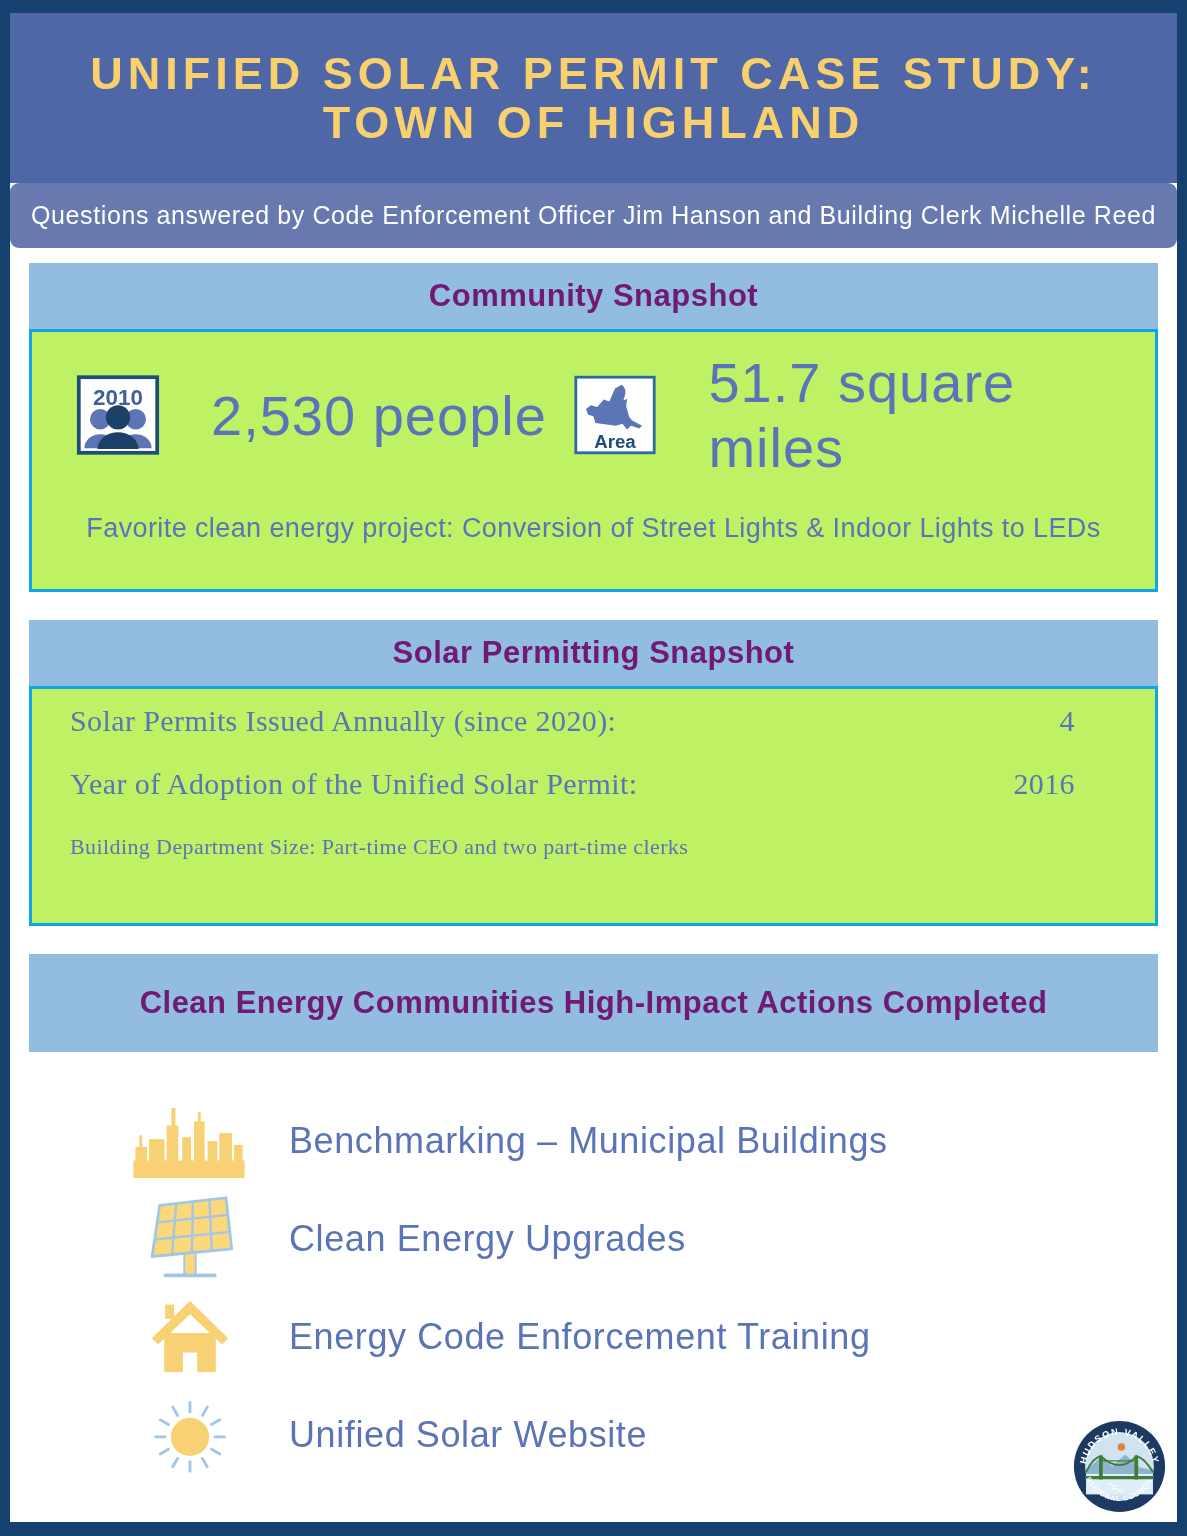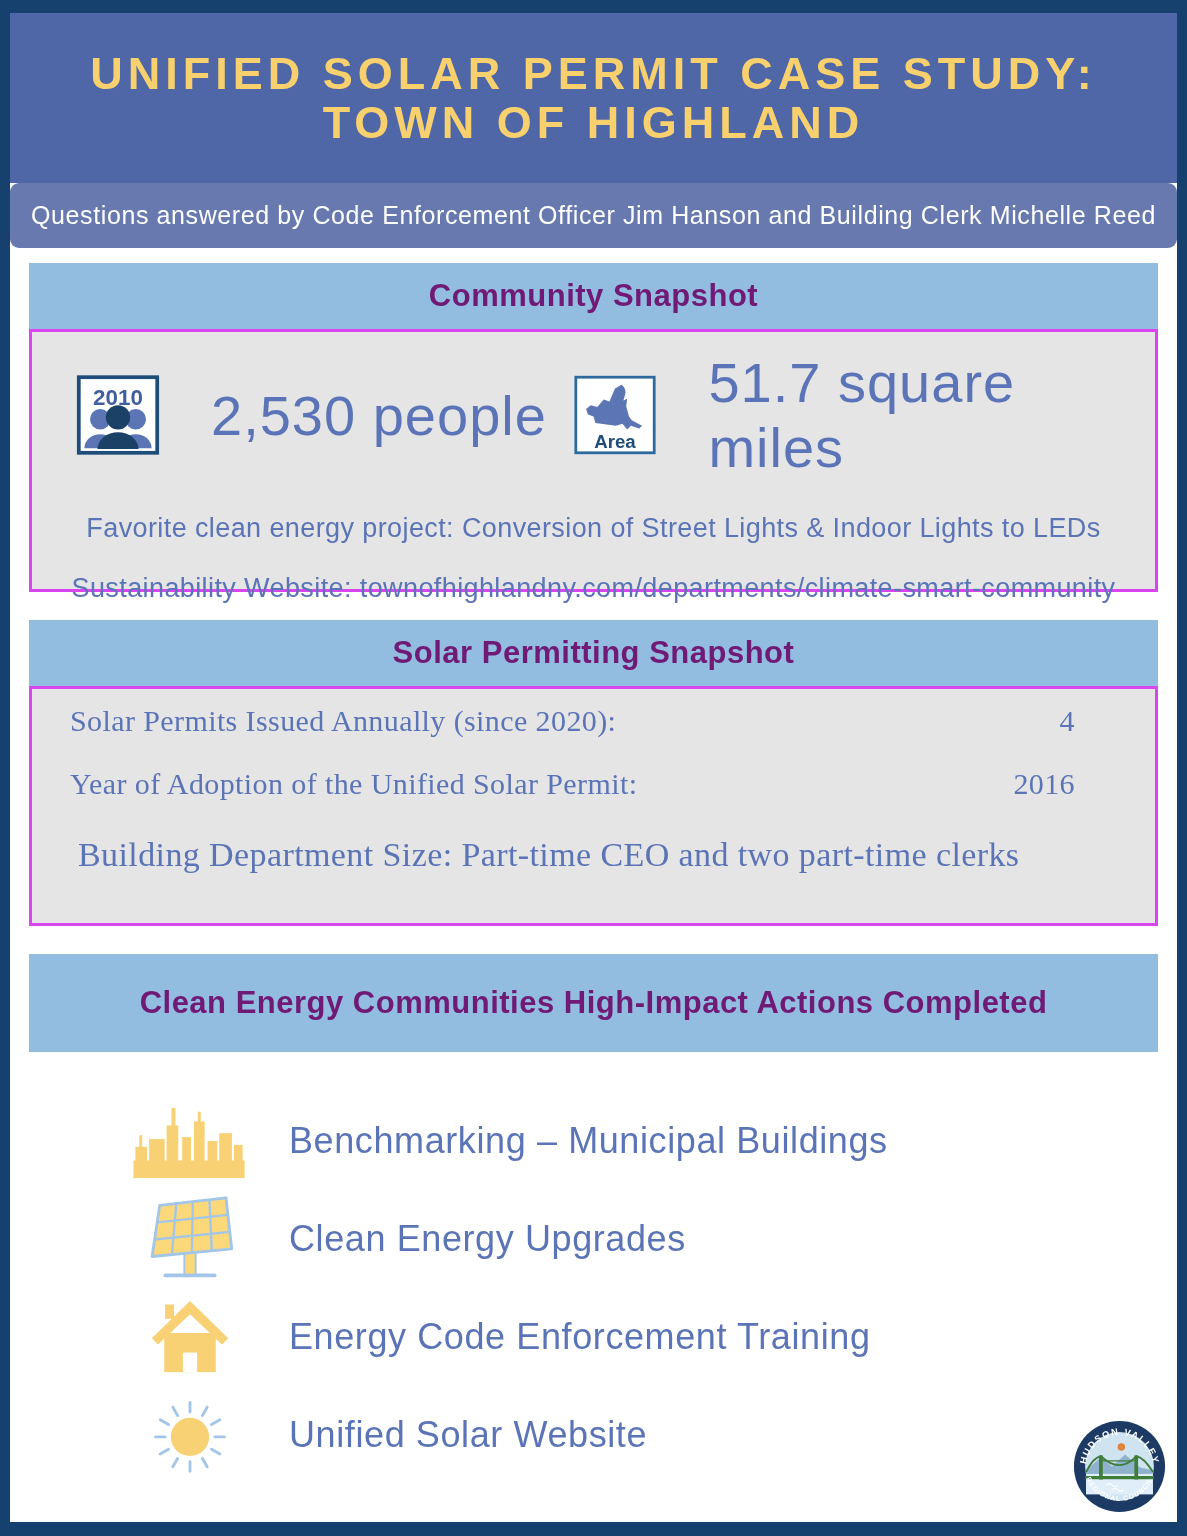--- a/index.html
+++ b/index.html
@@ -47,22 +47,22 @@
     display: flex; align-items: center; justify-content: center;
   }
   .section-bar.tall { height: 98px; }
   .section-bar span {
     color: #701a75;
     font-size: 31px;
     font-weight: bold;
     letter-spacing: 0.5px;
   }
   .content-box {
-    border: 3px solid #d946ef;
-    background: #e5e5e5;
+    border: 3px solid #0ea5e9;
+    background: #bef264;
   }
   .blue-text { color: #5b74b7; }
   
   .community-bar { margin-top: 15px; }
   .community-box { height: 263px; }
   .stats-row {
     display: flex; align-items: center;
     padding: 18px 0 0 44px;
   }
   .stat { display: flex; align-items: center; gap: 28px; }
@@ -80,26 +80,25 @@
   .permits-bar { margin-top: 28px; }
   .permits-box { height: 240px; padding: 7px 80px 0 38px; font-family: Liberation Serif, serif; }
   .permit-row {
     display: flex; align-items: baseline; justify-content: space-between;
     font-size: 30px;
     letter-spacing: 0.4px;
     margin-top: 8px;
   }
   .permit-row + .permit-row { margin-top: 29px; }
   .permit-para {
-    font-size: 34px;
+    font-size: 22px;
     letter-spacing: 0.4px;
     margin-top: 31px;
     max-width: 1000px;
     line-height: 1.33;
-    margin-left: 8px;
   }
   
   .actions-bar { margin-top: 28px; }
   .action-row {
     display: flex; align-items: center;
     height: 98px;
     margin-left: 100px;
   }
   .action-row.first { margin-top: 40px; }
   .action-icon {
@@ -154,21 +153,20 @@
         <div class="stat stat-area">
           <svg class="icon-box" width="84" height="84" viewBox="0 0 90 85">
             <rect x="3" y="2" width="84" height="81" fill="#ffffff" stroke="#2d6b9f" stroke-width="3"></rect>
             <path d="M 52,10 C 55,12 57,16 56,20 L 54,27 L 58,25 L 57,33 L 60,44 L 63,48 L 74,54 L 71,57 L 62,54 L 58,58 L 53,52 L 46,54 L 24,51 L 22,44 L 16,42 L 14,36 L 19,32 L 26,34 L 33,26 L 39,28 L 45,14 Z" fill="#5b75b5"></path>
             <text x="45" y="78" font-size="20" font-weight="bold" fill="#1d4d78" text-anchor="middle" font-family="Liberation Sans, sans-serif">Area</text>
           </svg>
           <span class="stat-value blue-text">51.7 square miles</span>
         </div>
       </div>
       <p class="box-line first blue-text">Favorite clean energy project: Conversion of Street Lights &amp; Indoor Lights to LEDs</p>
-      <p class="box-line blue-text">Sustainability Website: townofhighlandny.com/departments/climate-smart-community</p>
     </div>
   </section>
 
   <section class="section">
     <div class="section-bar permits-bar">
       <span>Solar Permitting Snapshot</span>
     </div>
     <div class="content-box permits-box">
       <div class="permit-row">
         <span class="blue-text">Solar Permits Issued Annually (since 2020):</span>

